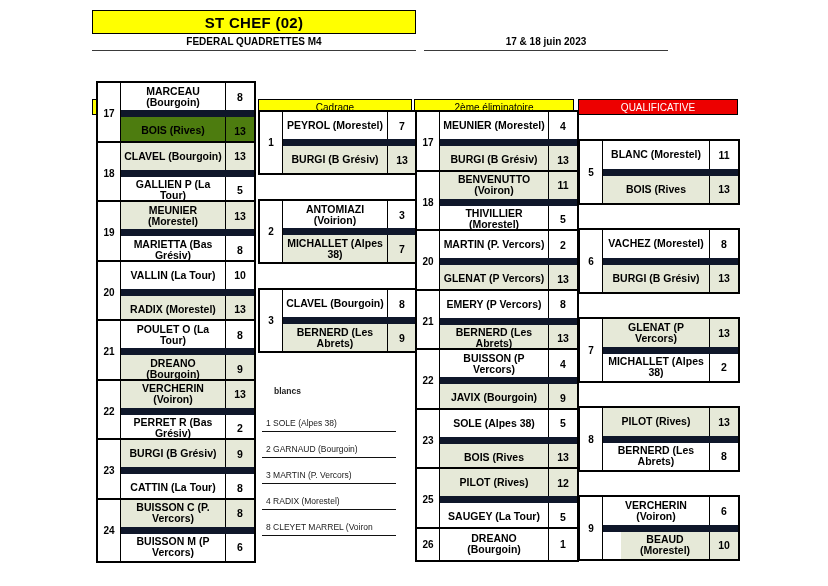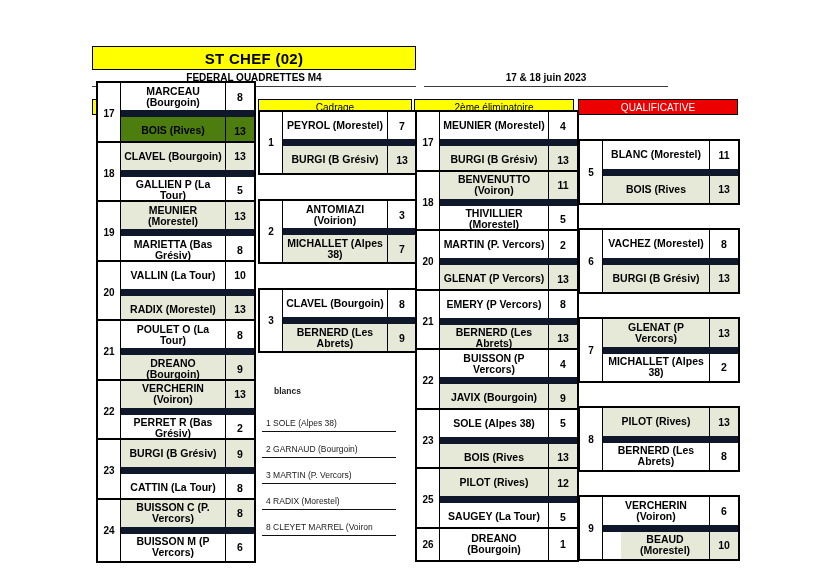--- a/index.html
+++ b/index.html
@@ -7,21 +7,21 @@
     width:828px;height:586px;
     background:#ffffff;
     font-family:"Liberation Sans", sans-serif;
     color:#000000;
     overflow:hidden;
     position:relative;
   }
   .sheet{position:absolute;left:0;top:0;width:828px;height:586px;}
 
   
-  .hdr{position:absolute;left:92px;top:10px;width:736px;height:46px;margin-top:36px;}
+  .hdr{position:absolute;left:92px;top:10px;width:736px;height:46px;}
   .title-box{
     position:absolute;left:0;top:0;width:322px;height:22px;
     background:#ffff00;border:1px solid #000;
     display:flex;align-items:center;justify-content:center;
     font-size:15px;font-weight:bold;letter-spacing:.3px;
   }
   .subtitle{
     position:absolute;left:0;top:24px;width:324px;height:14px;
     display:flex;align-items:center;justify-content:center;
     font-size:10px;font-weight:bold;

